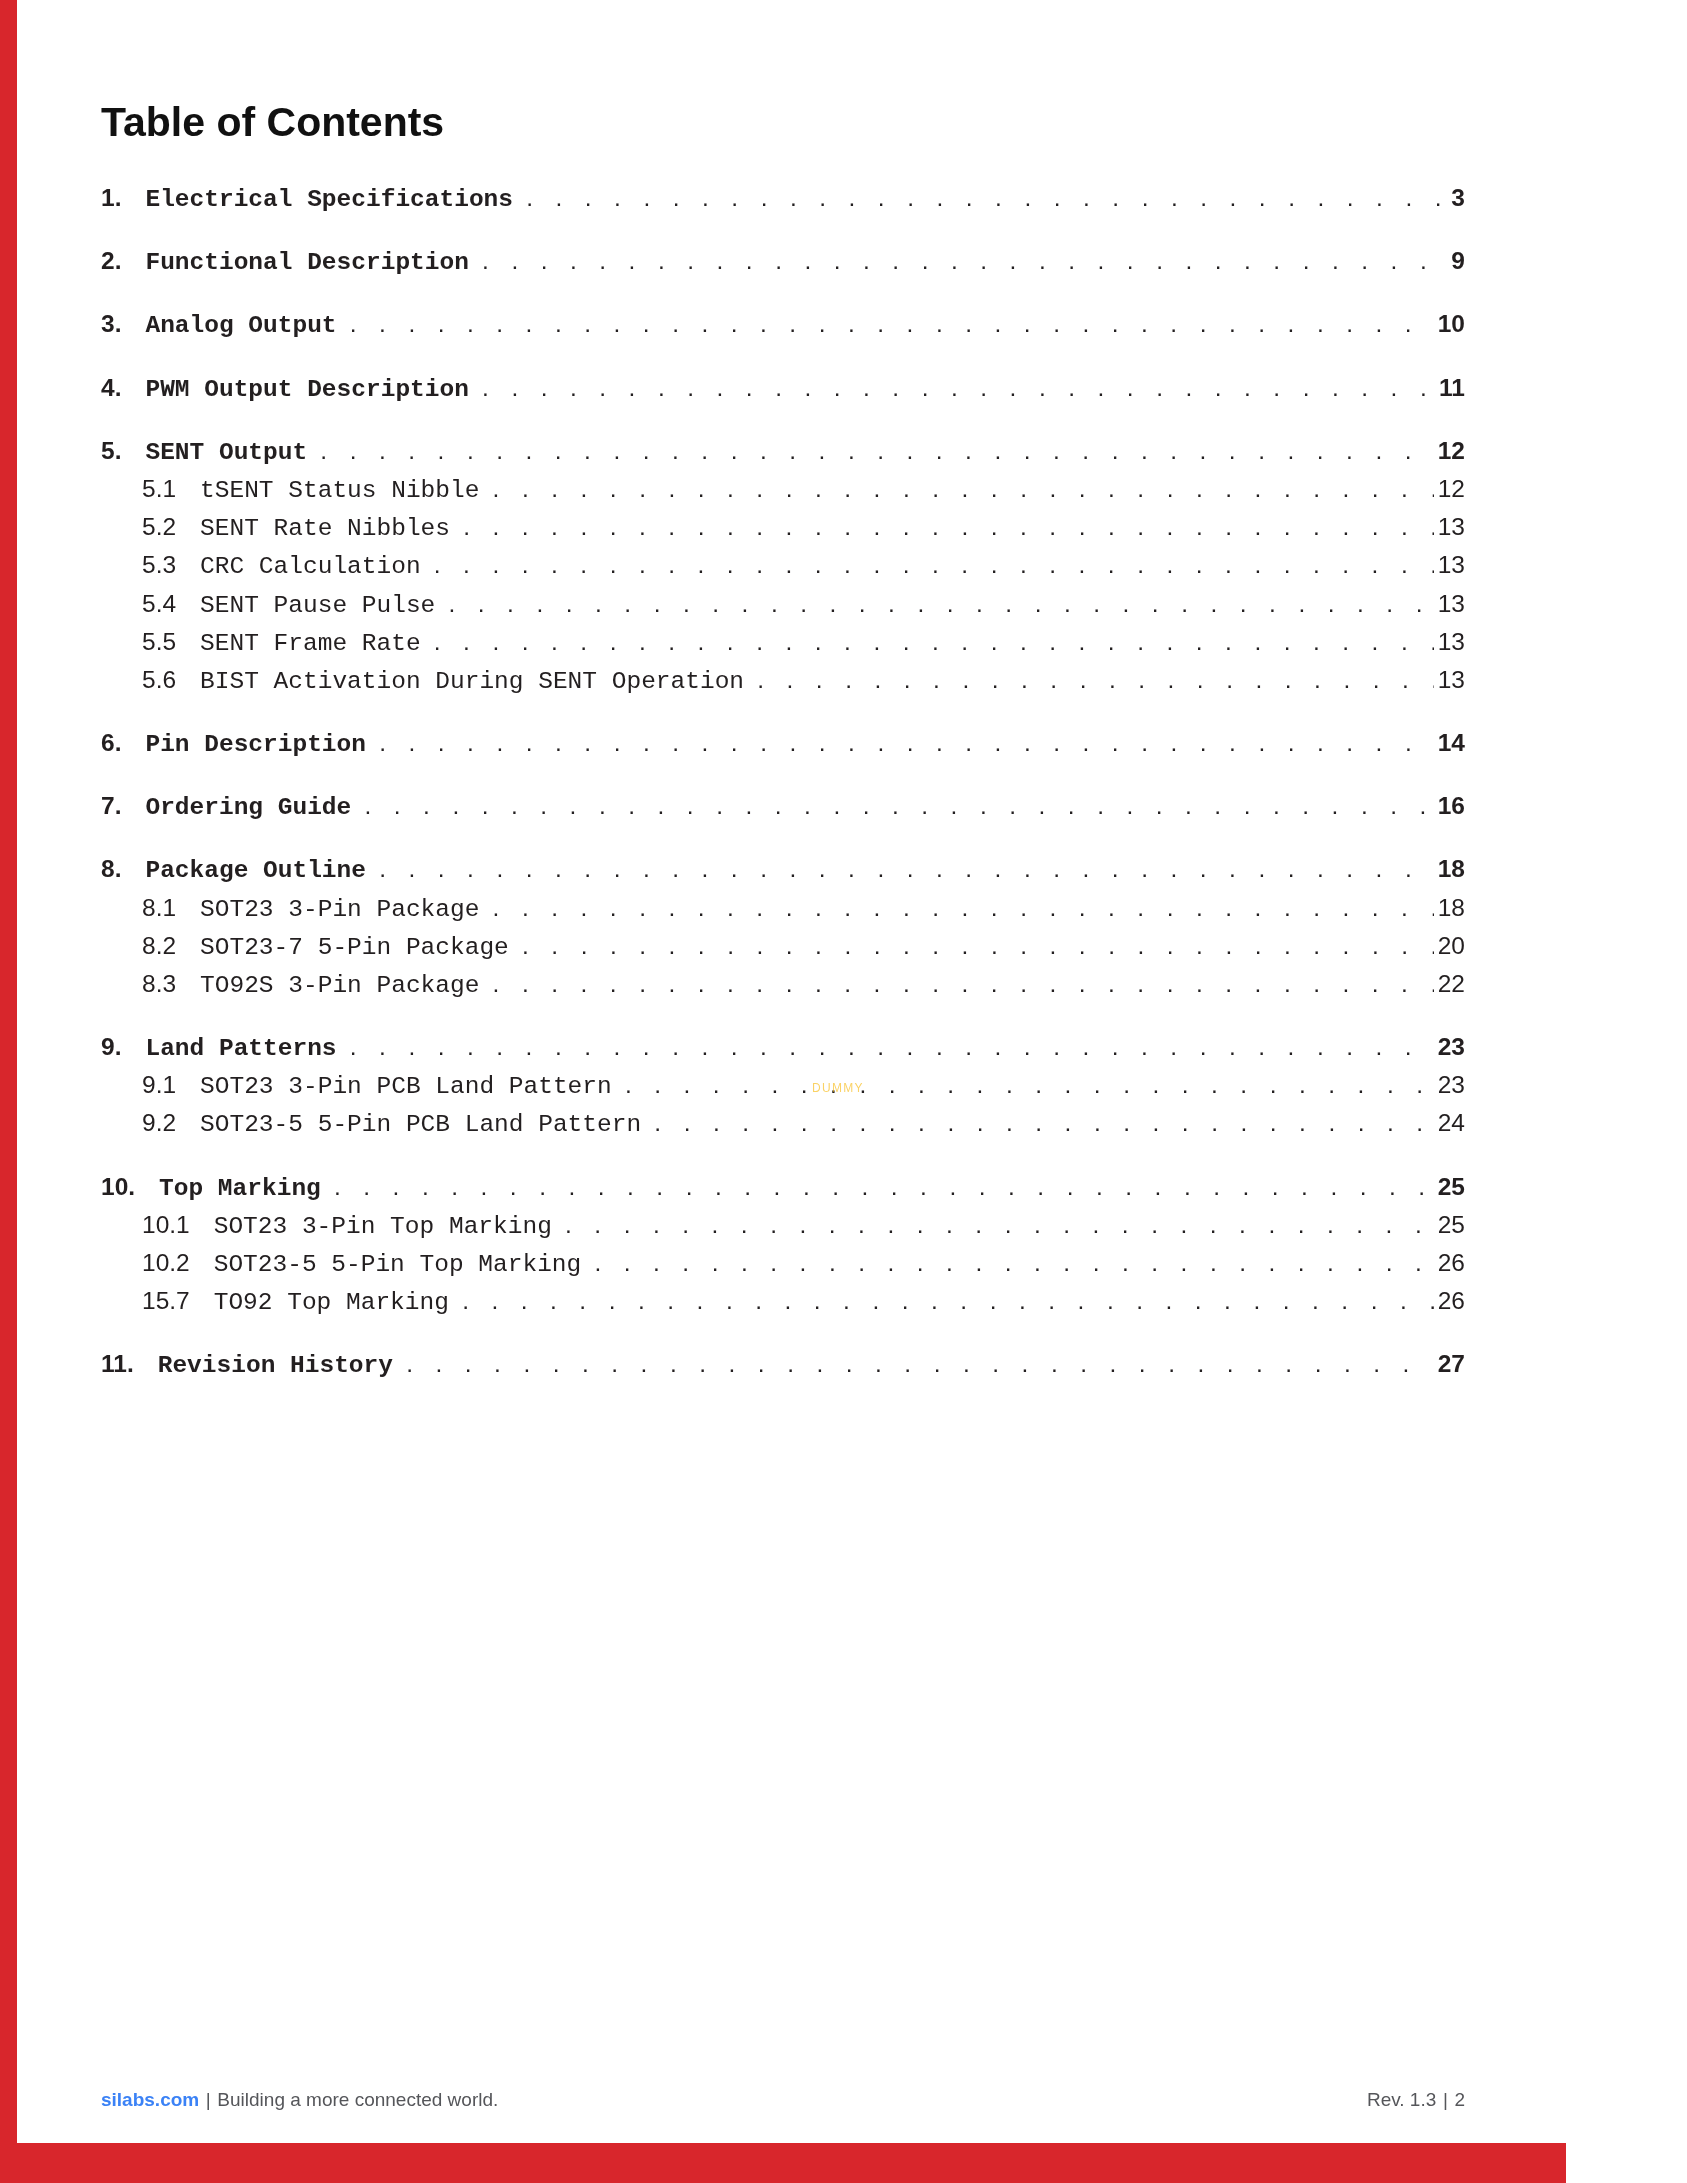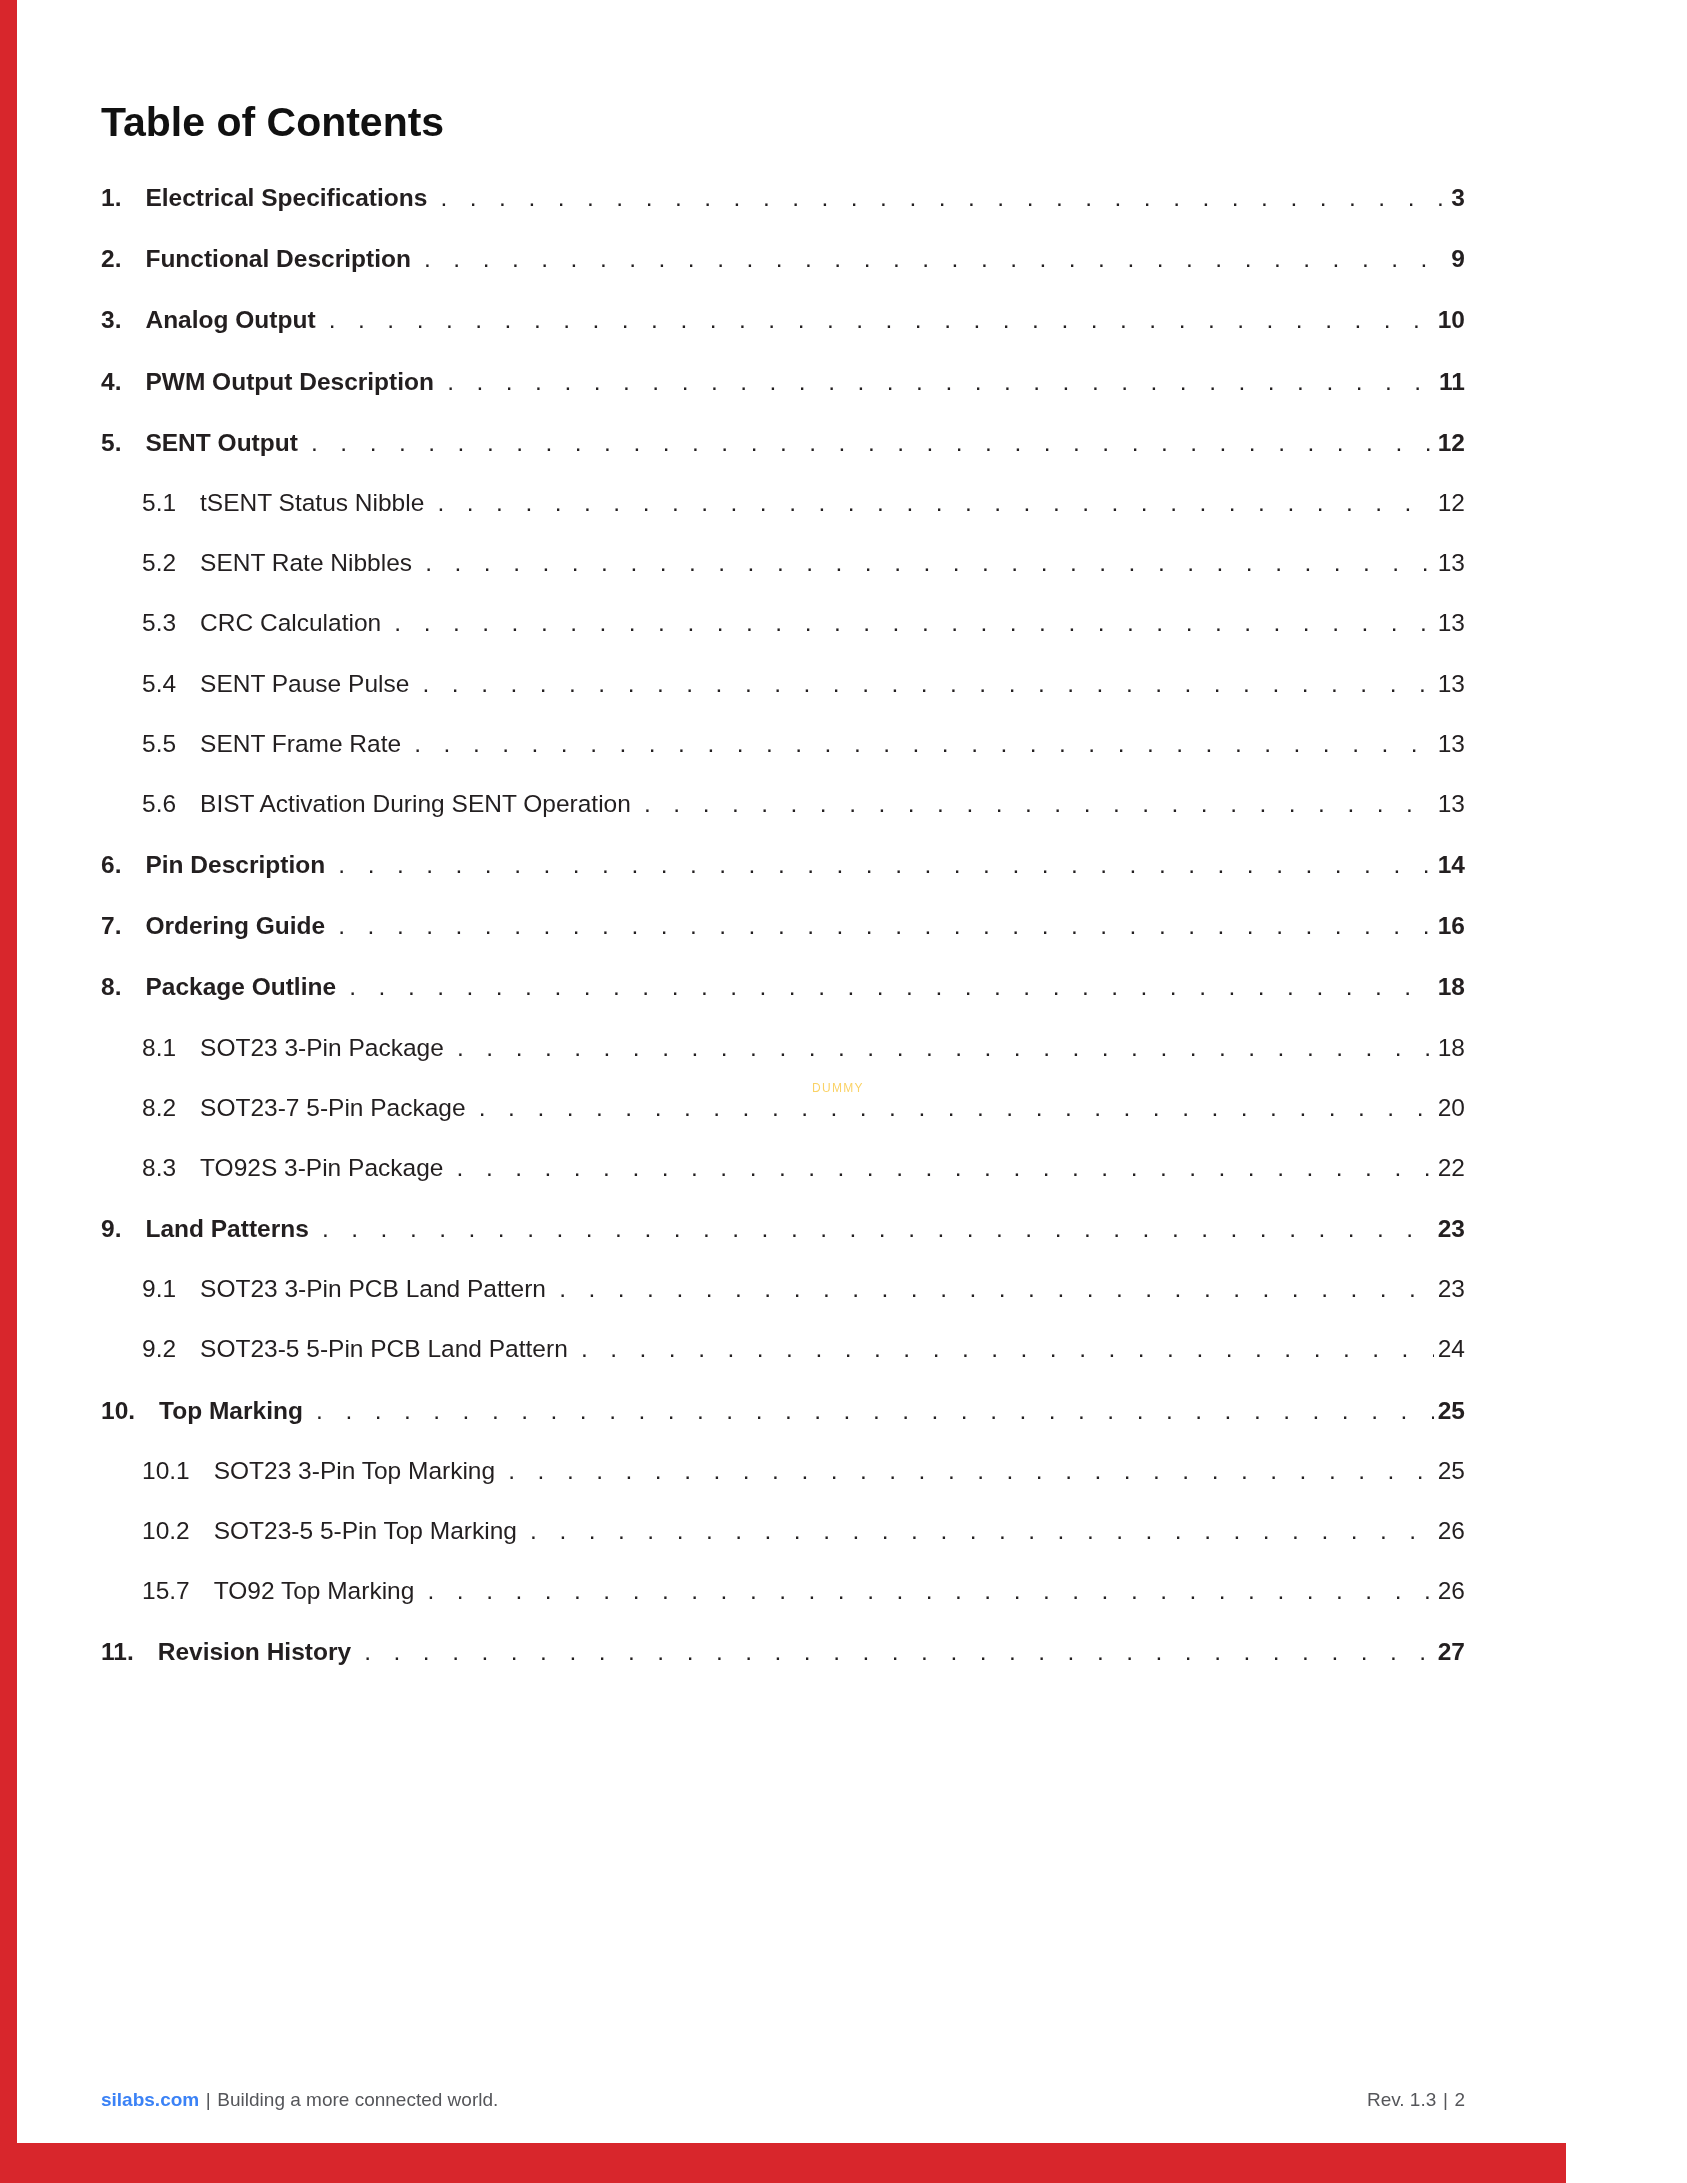--- a/index.html
+++ b/index.html
@@ -43,26 +43,25 @@
     font-size: 24.5px;
     line-height: 1.15;
     white-space: nowrap;
   }
   .row.l1 {
     font-weight: bold;
     margin-top: 33px;
   }
   .row.l2 {
     font-weight: normal;
-    margin-top: 32px;
+    margin-top: 8px;
     padding-left: 41px;
-    align-items: flex-end;
   }
   .num { margin-right: 24px; flex: 0 0 auto; }
-  .ttl { flex: 0 0 auto; }
+  .ttl { flex: 0 0 auto; font-family: Liberation Mono, monospace; }
   .leader {
     flex: 1 1 auto;
     overflow: hidden;
     white-space: nowrap;
     letter-spacing: 22.5px;
     margin: 0 4px 0 13.2px;
     font-weight: normal;
     color: #231f20;
   }
   .pg { flex: 0 0 auto; }

